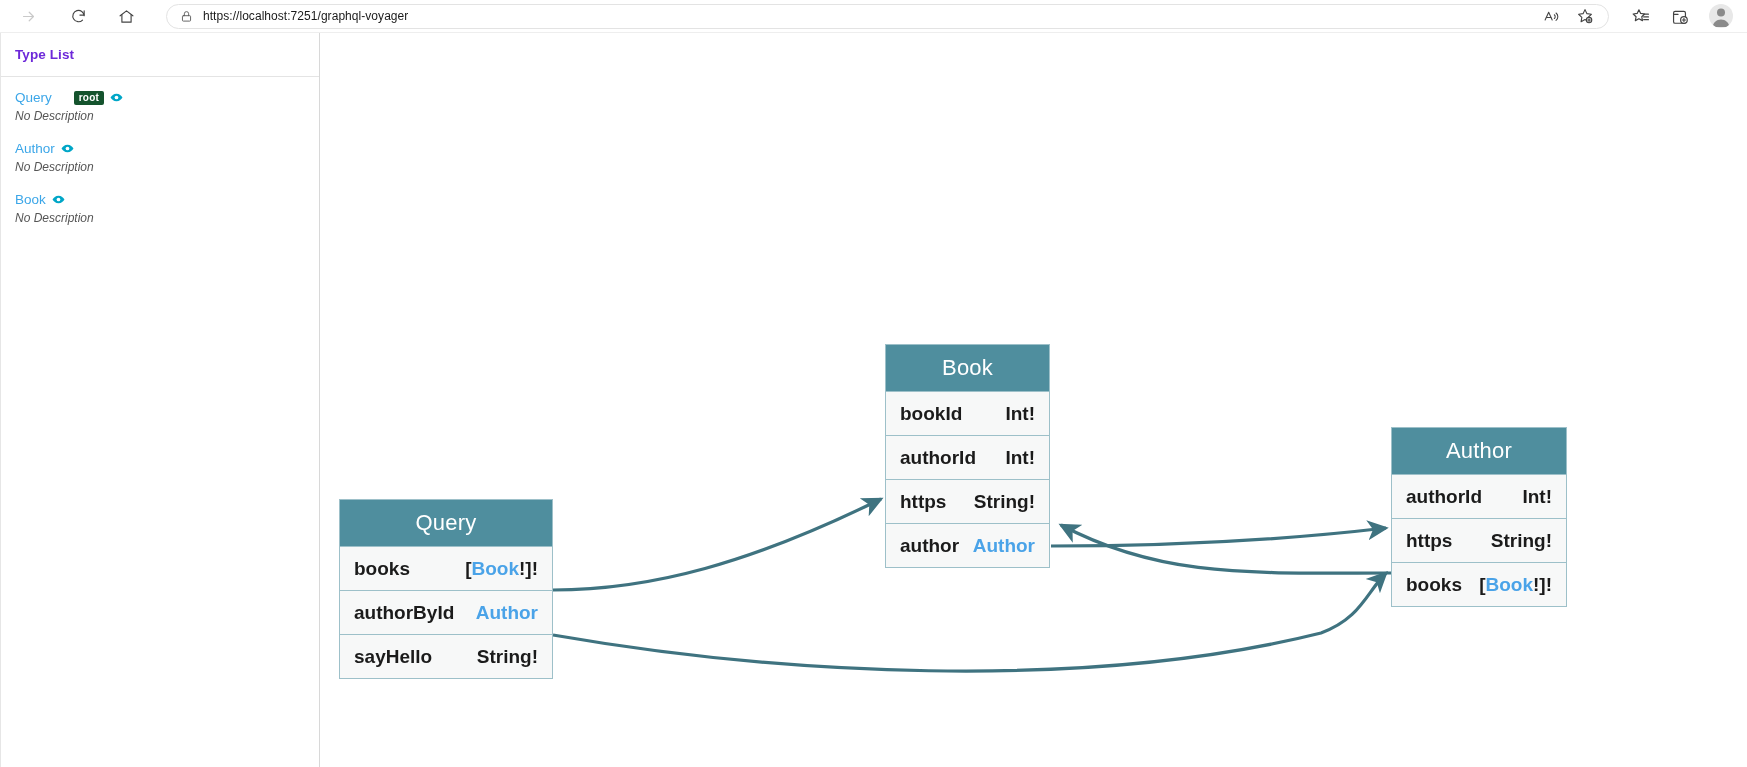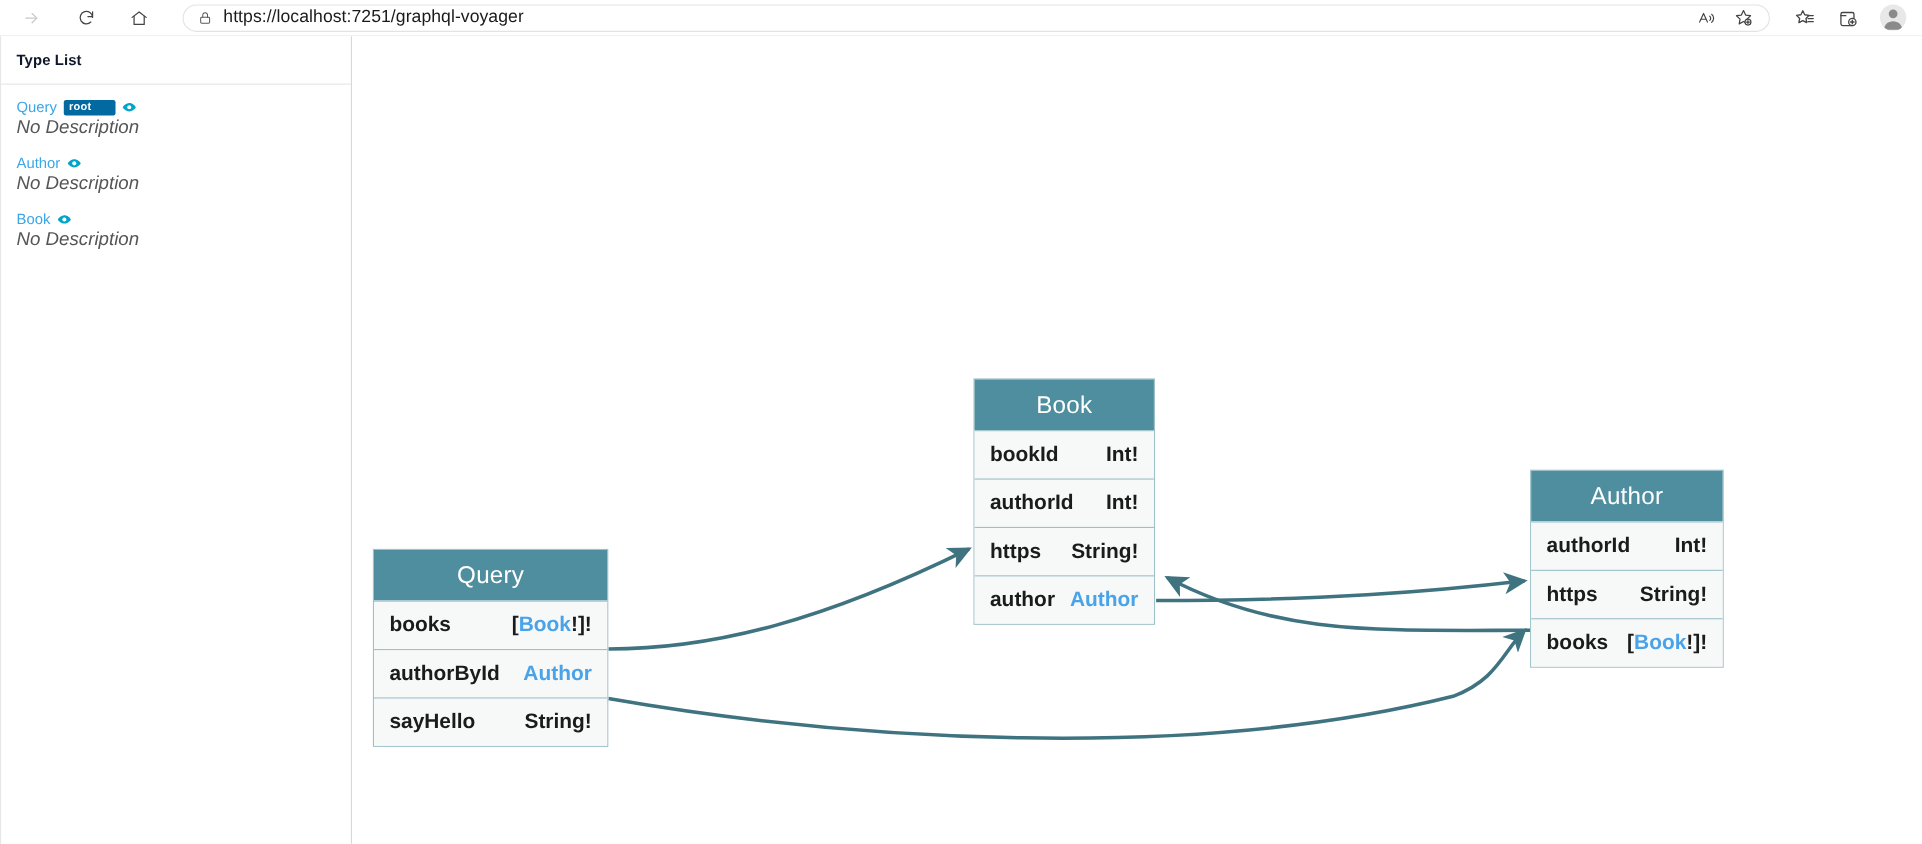--- a/index.html
+++ b/index.html
@@ -36,21 +36,21 @@
     height: 25px;
     background: #ffffff;
     border: 1px solid #e3e3e3;
     border-radius: 13px;
     display: flex; align-items: center;
     padding: 0 8px;
     position: relative;
   }
   .lock-icon { width: 22px; display: flex; align-items: center; justify-content: center; color: #5a5a5a; }
   .url-text {
-    font-size: 16px; color: #1a1a1a;
+    font-size: 12px; color: #1a1a1a;
     white-space: nowrap; overflow: hidden;
     padding-left: 6px;
     letter-spacing: 0.05px;
   }
   .omni-right { margin-left: auto; display: flex; align-items: center; gap: 16px; padding-right: 6px; }
   .omni-icon { color: #444; display: flex; align-items: center; }
 
   .toolbar-right { display: flex; align-items: center; gap: 20px; padding: 0 14px 0 14px; }
   .avatar-btn {
     width: 24px; height: 24px; border-radius: 50%;
@@ -69,21 +69,21 @@
     border-right: 1px solid #d8d8d8;
     border-left: 1px solid #e6e6e6;
   }
   .sidebar-header {
     height: 44px;
     border-bottom: 1px solid #e4e4e4;
     display: flex; align-items: center;
     padding-left: 14px;
   }
   .sidebar-title {
-    font-size: 13.5px; font-weight: bold; color: #0f172a;
+    font-size: 13.5px; font-weight: bold; color: #6d28d9;
     letter-spacing: 0.1px;
   }
   .search-wrap { padding: 16px 16px 0 14px; }
   .search-input {
     width: 290px; height: 28px;
     border: none; border-bottom: 1px solid #555;
     outline: none; background: transparent;
     font-size: 14px; color: #333;
     font-family: "Liberation Sans", sans-serif;
     padding: 0 2px 4px 2px;
@@ -91,29 +91,30 @@
   .search-input::placeholder { color: #9b9b9b; }
 
   .type-list { padding: 12px 0 0 14px; }
   .type-entry { margin-bottom: 16px; }
   .type-line { display: flex; align-items: center; gap: 6px; height: 17px; }
   .type-name {
     font-size: 13.5px; color: #3ba6e8; cursor: pointer;
     line-height: 17px;
   }
   .root-badge {
-    background: #0369a1; color: #ffffff;
+    background: #14532d; color: #ffffff;
     font-size: 10px; font-weight: bold;
-    padding: 1px 22px 2px 5px; border-radius: 2px;
+    padding: 1px 5px 2px 5px; border-radius: 2px;
     line-height: 11px;
     letter-spacing: 0.2px;
+    margin-left: 16px;
   }
   .eye-icon { display: flex; align-items: center; color: #00a6c7; }
   .type-desc {
-    font-size: 17px; color: #555; font-style: italic;
+    font-size: 12px; color: #555; font-style: italic;
     margin-top: 2px; line-height: 16px;
   }
 
   
   .canvas {
     position: absolute; left: 321px; top: 0;
     width: 1426px; height: 734px;
     background: #ffffff;
     overflow: hidden;
   }

